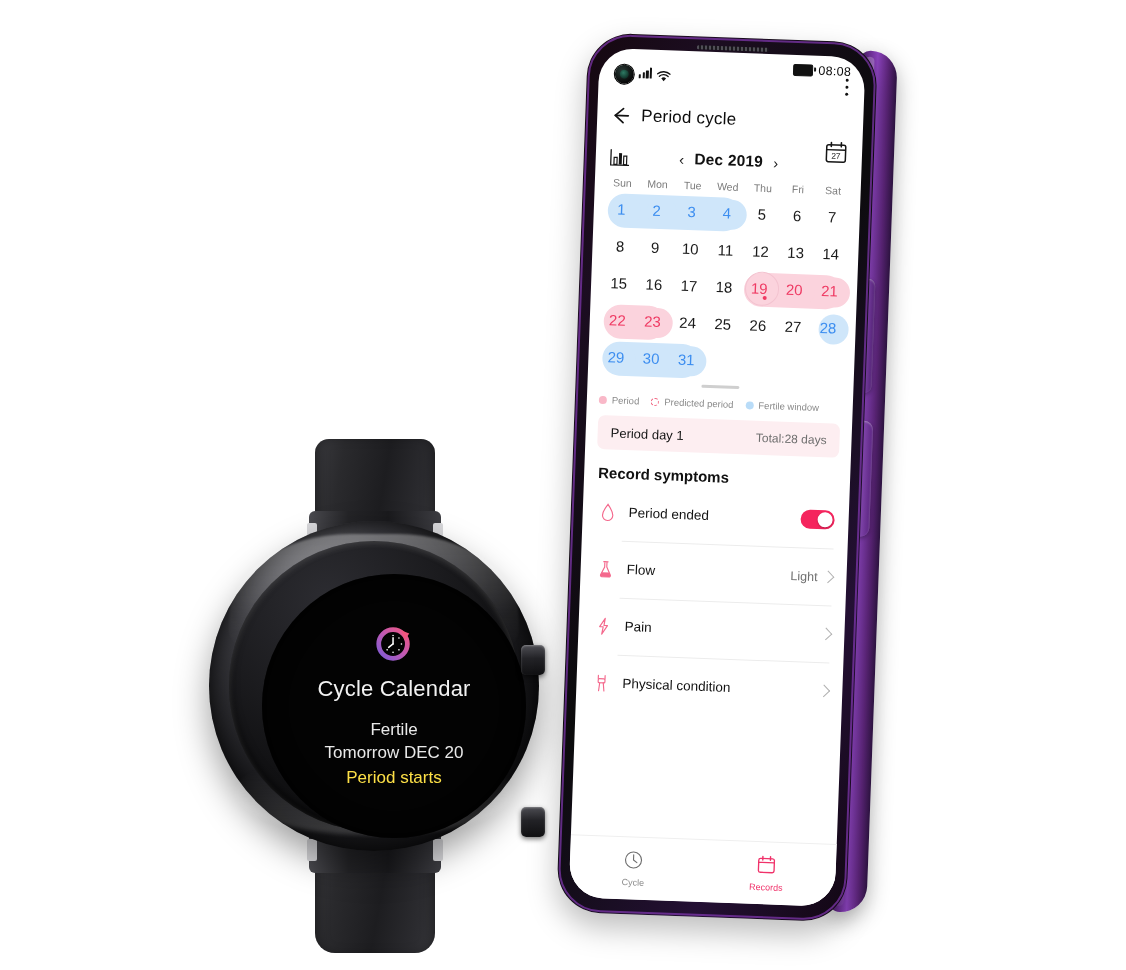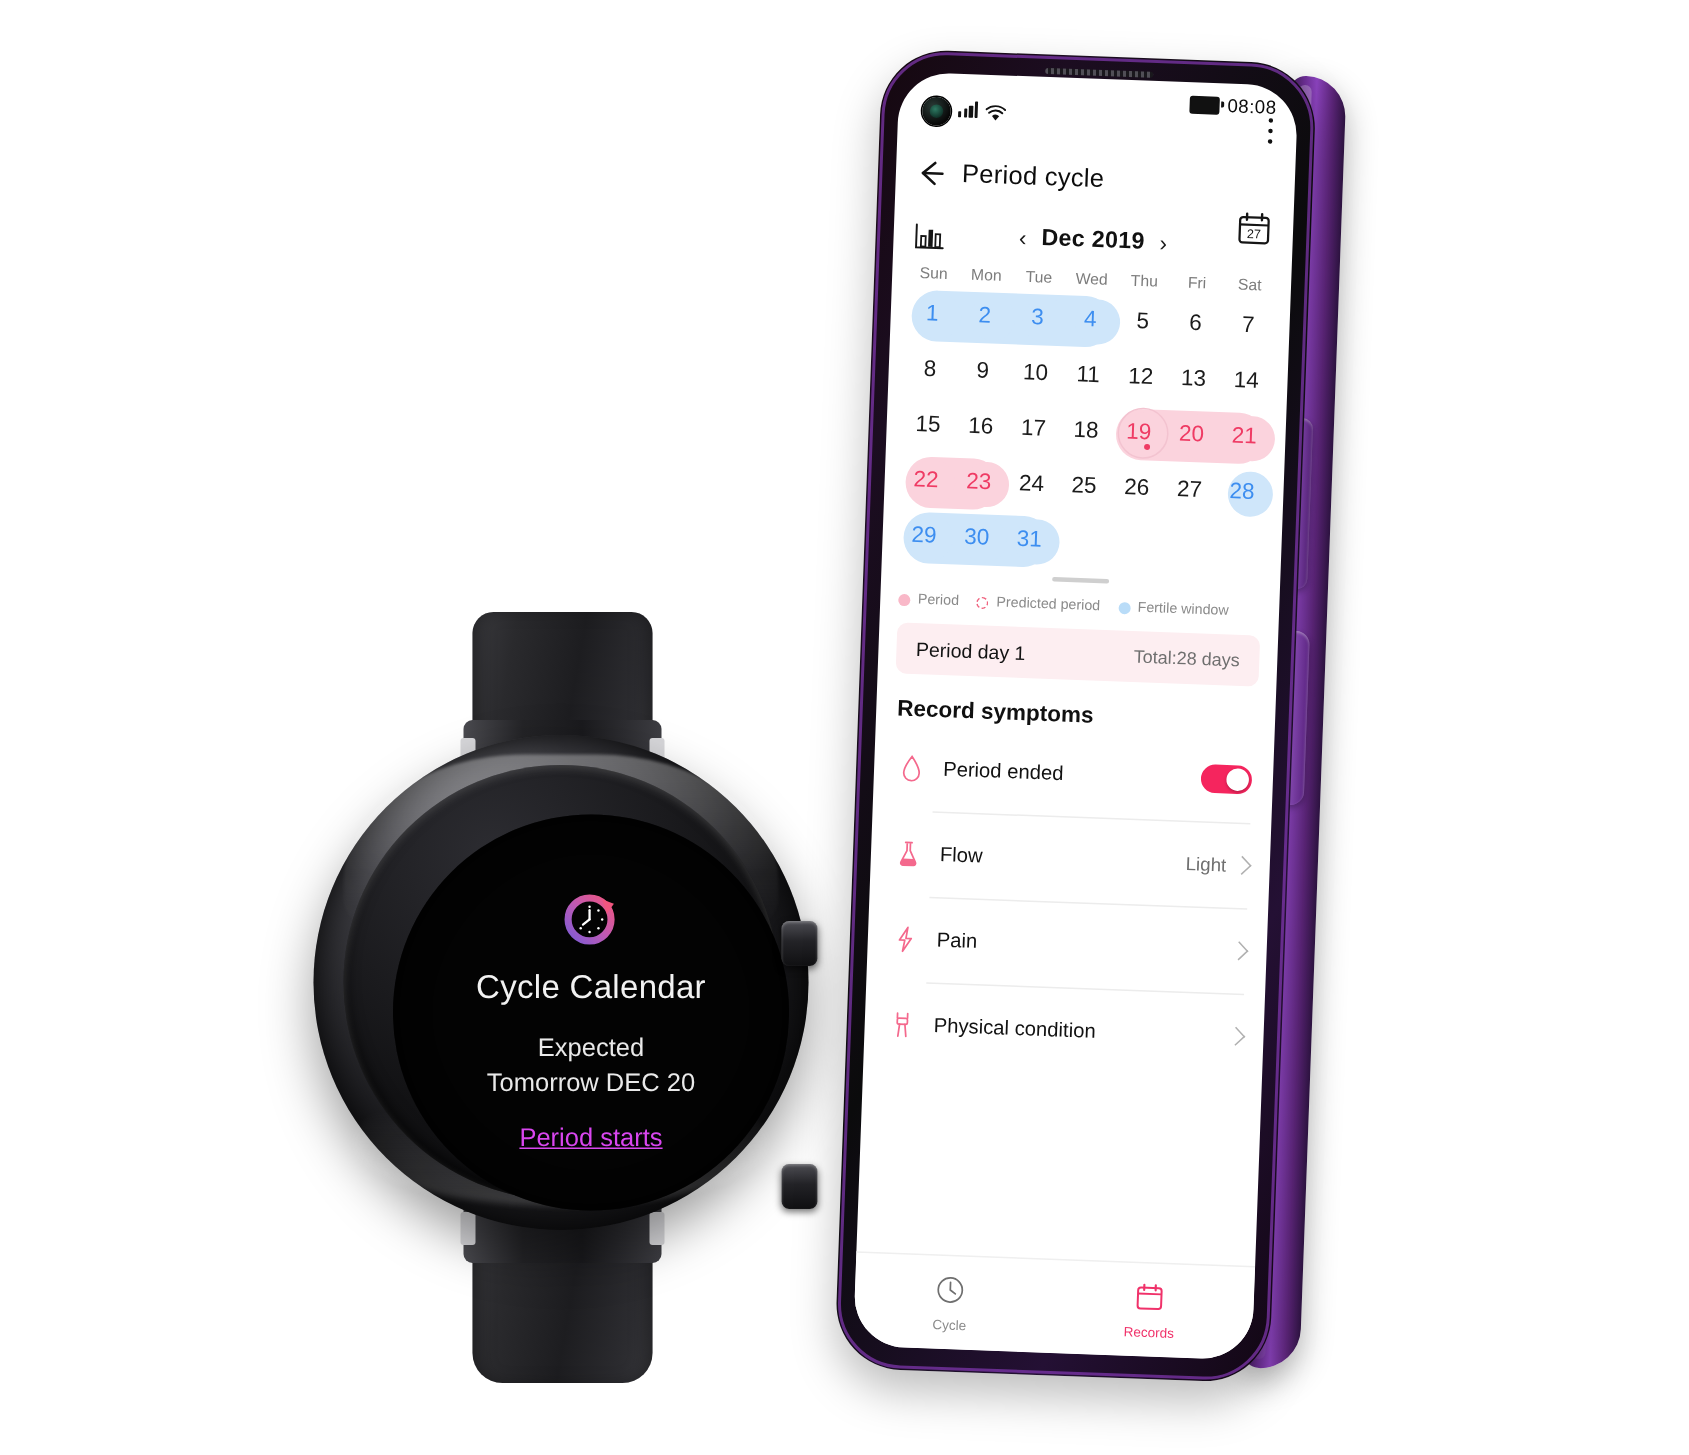--- a/index.html
+++ b/index.html
@@ -3,21 +3,21 @@
 <meta charset="utf-8">
 <style>
   html,body{margin:0;padding:0;}
   body{
     width:1126px;height:970px;background:#ffffff;overflow:hidden;position:relative;
     font-family:"Liberation Sans","DejaVu Sans",sans-serif;
   }
   .stage{position:absolute;inset:0;}
 
   
-  .watch-wrap{position:absolute;left:195px;top:418px;width:360px;height:490px;}
+  .watch-wrap{position:absolute;left:195px;top:449px;width:360px;height:490px;}
   .strap{position:absolute;background:#232326;left:50%;transform:translateX(-50%);}
   .strap-top{
     width:120px;height:110px;top:-10px;border-radius:14px 14px 8px 8px;
     background:linear-gradient(100deg,#3a3a3e 0%,#2a2a2d 22%,#1d1d20 55%,#2c2c30 85%,#38383c 100%);
     box-shadow:inset 0 -6px 14px rgba(0,0,0,.6);
   }
   .strap-bot{
     width:120px;height:130px;bottom:-14px;border-radius:8px 8px 20px 20px;
     background:linear-gradient(100deg,#3a3a3e 0%,#2a2a2d 22%,#1d1d20 55%,#2c2c30 85%,#38383c 100%);
     box-shadow:inset 0 6px 14px rgba(0,0,0,.6);
@@ -51,21 +51,21 @@
   }
   .screen{
     position:absolute;left:33px;top:33px;width:264px;height:264px;border-radius:50%;
     background:#030303;overflow:hidden;
     display:flex;flex-direction:column;align-items:center;
     box-shadow:inset 0 0 22px rgba(0,0,0,.95);
   }
   .wicon{margin-top:48px;width:42px;height:42px;position:relative;}
   .wtitle{margin-top:12px;color:#f2f2f2;font-size:22px;letter-spacing:.2px;}
   .wsub{margin-top:16px;color:#e9e9e9;font-size:17px;line-height:1.38;text-align:center;}
-  .wperiod{color:#d946ef;font-size:17px;margin-top:15px;text-decoration:underline;}
+  .wperiod{color:#fde047;font-size:17px;margin-top:3px;}
   .crown{
     position:absolute;right:-6px;width:24px;height:30px;border-radius:5px;
     background:linear-gradient(180deg,#4e4e54,#232327 45%,#101012 100%);
     box-shadow:0 2px 5px rgba(0,0,0,.55), inset 0 1px 2px rgba(255,255,255,.3);
   }
   .crown-a{top:124px;} .crown-b{top:286px;}
 
   
   .phone-rot{position:absolute;left:566px;top:28px;width:340px;height:905px;transform:rotate(2.1deg);}
   .phone-side{
@@ -227,21 +227,21 @@
                 <circle cx="27.2" cy="16.8" r=".85"></circle>
                 <circle cx="29.8" cy="23" r=".85"></circle>
                 <circle cx="27.2" cy="29.2" r=".85"></circle>
                 <circle cx="21" cy="31.8" r=".85"></circle>
                 <circle cx="14.8" cy="29.2" r=".85"></circle>
               </g>
             </svg>
           </div>
 
           <div class="wtitle">Cycle Calendar</div>
-          <div class="wsub">Expected</div>
+          <div class="wsub">Fertile</div>
           <div class="wsub" style="margin-top:0;">Tomorrow DEC 20</div>
           <div class="wperiod">Period starts</div>
 
         </div>
       </div>
       <div class="crown crown-a"></div>
       <div class="crown crown-b"></div>
     </div>
   </div>
 

